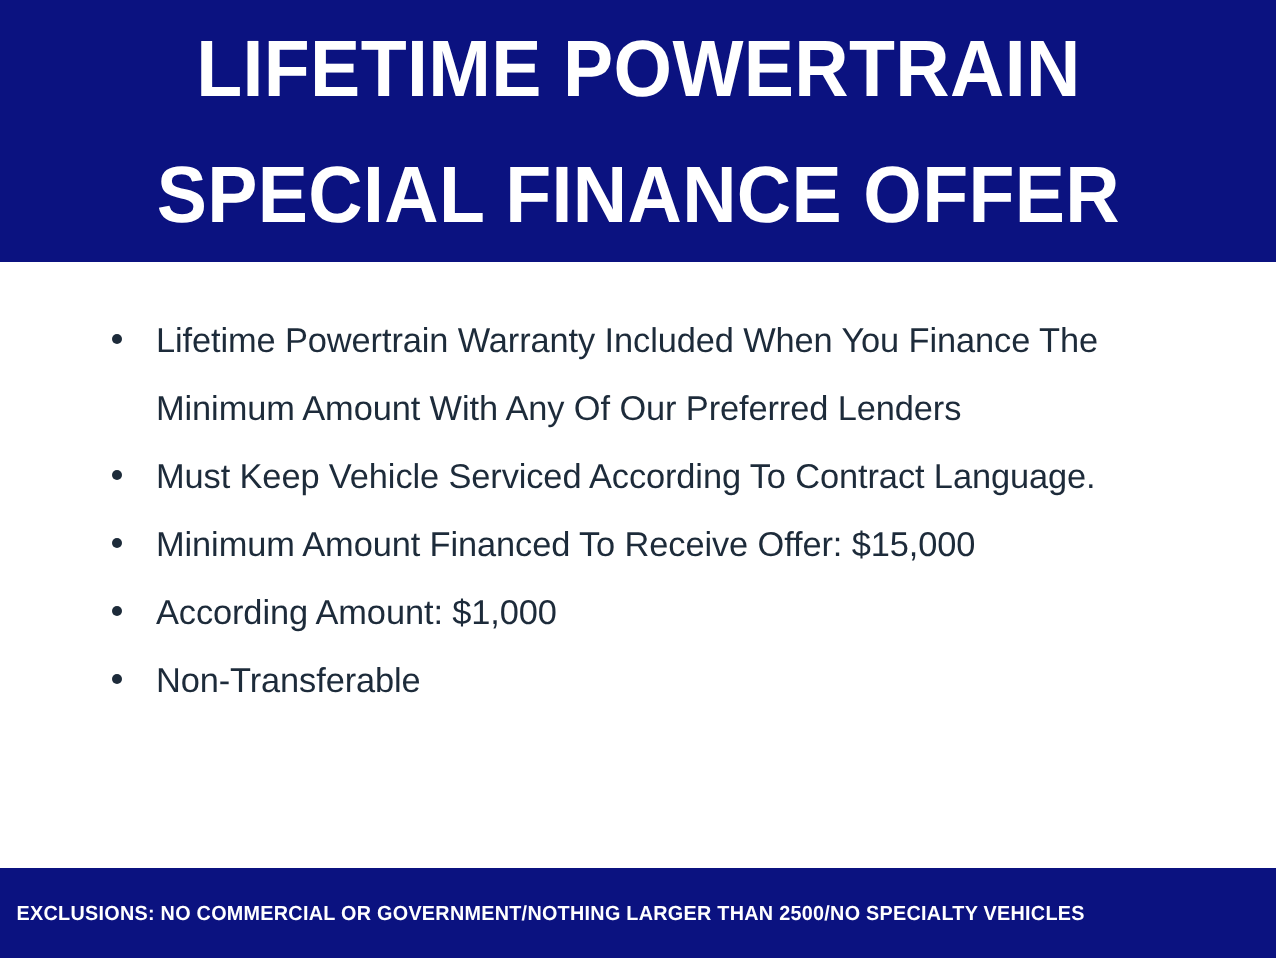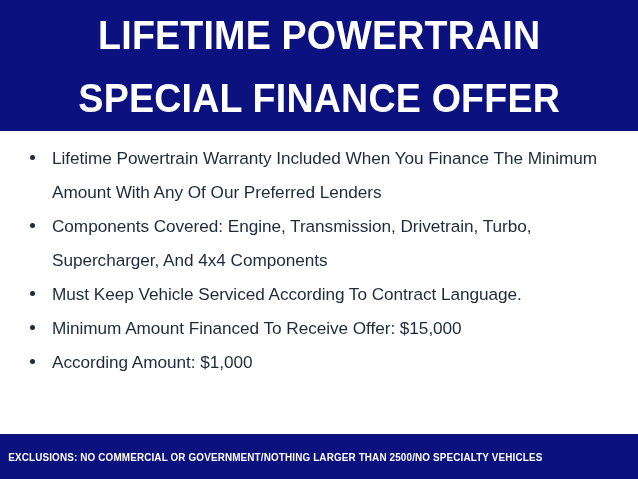--- a/index.html
+++ b/index.html
@@ -45,22 +45,23 @@
     letter-spacing: 0.2px;
     text-align: center;
     white-space: nowrap;
     transform: scaleX(0.94);
   }
 
   
   .body-area {
     flex: 1 1 auto;
     position: relative;
-    padding: 10px 22px 0 24px;
+    padding: 22px 22px 0 24px;
     box-sizing: border-box;
+    margin-left: 26px;
   }
   .bullet-list {
     list-style: none;
     margin: 0;
     padding: 0;
   }
   .bullet-item {
     position: relative;
     color: #1d2b3a;
     font-family: "Liberation Sans", sans-serif;
@@ -120,40 +121,40 @@
   </div>
 
   <div class="body-area">
     <ul class="bullet-list">
 
       <li class="bullet-item wrap">
         <span class="bullet-dot"></span>
         <span class="bullet-text">Lifetime Powertrain Warranty Included When You Finance The Minimum Amount With Any Of Our Preferred Lenders</span>
       </li>
 
-      <li class="bullet-item indent-wrap">
-        <span class="bullet-dot"></span>
-        <span class="bullet-text">Components Covered: Engine, Transmission, Drivetrain, Turbo, Supercharger, And 4x4 Components</span>
-      </li>
 
       <li class="bullet-item">
         <span class="bullet-dot"></span>
         <span class="bullet-text">Must Keep Vehicle Serviced According To Contract Language.</span>
       </li>
 
       <li class="bullet-item">
         <span class="bullet-dot"></span>
         <span class="bullet-text">Minimum Amount Financed To Receive Offer: $15,000</span>
       </li>
 
       <li class="bullet-item">
         <span class="bullet-dot"></span>
         <span class="bullet-text">According Amount: $1,000</span>
       </li>
 
+      <li class="bullet-item">
+        <span class="bullet-dot"></span>
+        <span class="bullet-text">Non-Transferable</span>
+      </li>
 
     </ul>
   </div>
 
   <div class="footer-band">
     <div class="footer-text">EXCLUSIONS: NO COMMERCIAL OR GOVERNMENT/NOTHING LARGER THAN 2500/NO SPECIALTY VEHICLES</div>
   </div>
 
 </div>
 

